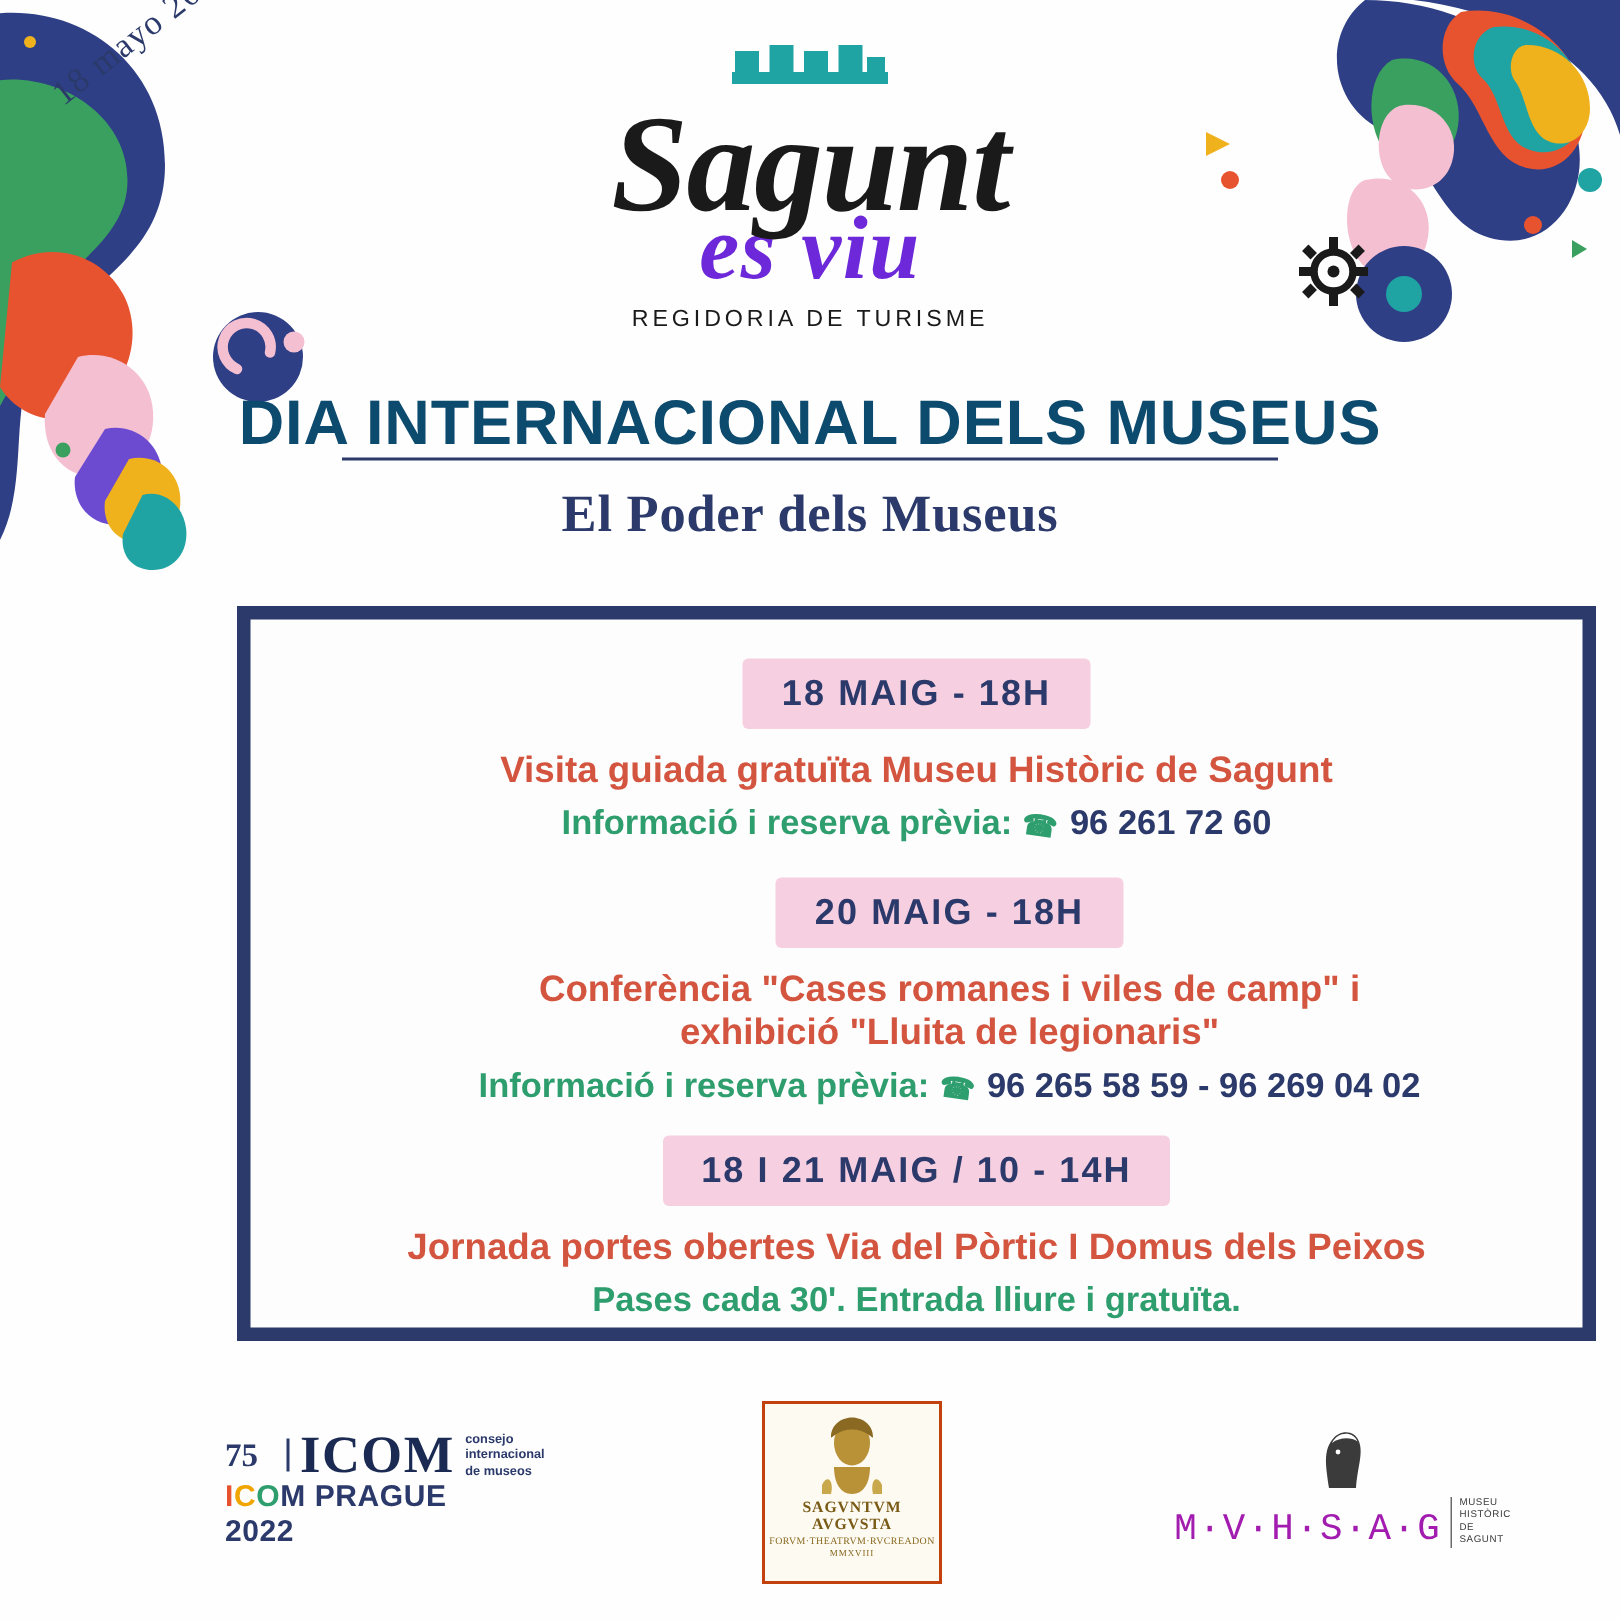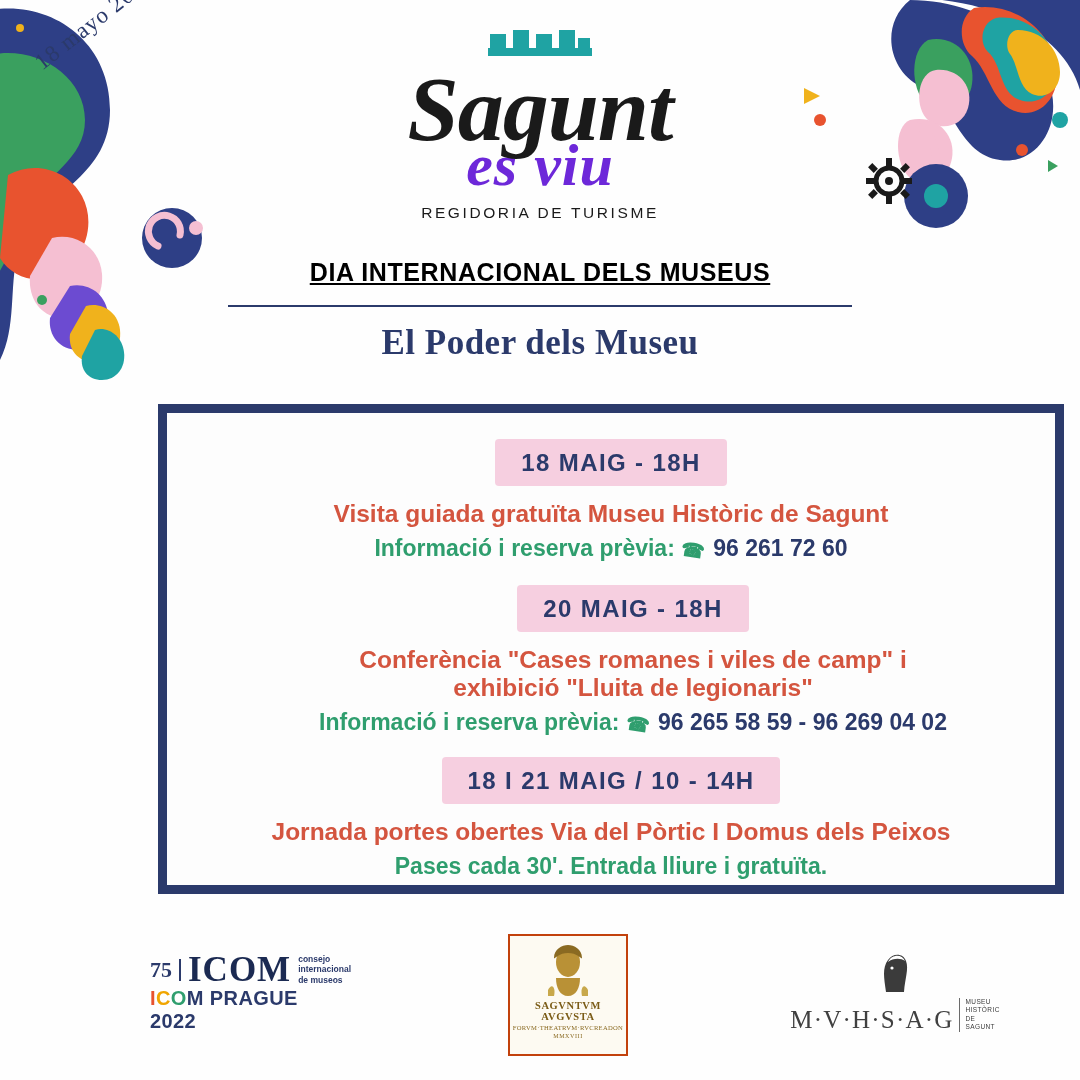--- a/index.html
+++ b/index.html
@@ -105,26 +105,25 @@
     height: 46px;
   }
 
   
   .title-main {
     position: absolute;
     top: 258px;
     left: 0;
     right: 0;
     text-align: center;
-    font-size: 25px;
+    font-size: 42px;
     font-weight: 700;
     letter-spacing: 0.6px;
-    color: #000000;
-    font-family: "Liberation Sans", sans-serif;
-    text-decoration: underline;
+    color: #0c4a6e;
+    font-family: "Liberation Sans", sans-serif;
   }
   .title-rule {
     position: absolute;
     top: 305px;
     left: 228px;
     width: 624px;
     height: 2px;
     background: #2b3a6b;
   }
   .title-sub {
@@ -216,21 +215,21 @@
     display: flex;
     align-items: center;
     gap: 7px;
   }
   .icom-75 {
     font-family: "Liberation Serif", serif;
     font-weight: 700;
     font-size: 22px;
     color: #2b3a6b;
     border-right: 2px solid #2b3a6b;
-    padding-right: 7px;
+    padding-right: 19px;
     line-height: 1;
   }
   .icom-word {
     font-family: "Liberation Serif", serif;
     font-weight: 700;
     font-size: 35px;
     letter-spacing: 1px;
     color: #1b2a52;
     line-height: 1;
   }
@@ -306,24 +305,24 @@
     margin: 0 auto 4px;
     display: block;
   }
   .mv-row {
     display: flex;
     align-items: flex-end;
     justify-content: center;
     gap: 6px;
   }
   .mv-letters {
-    font-family: Liberation Serif, serif;
+    font-family: Liberation Mono, monospace;
     font-size: 25px;
     letter-spacing: 1.2px;
-    color: #404040;
+    color: #a21caf;
     line-height: 1;
   }
   .mv-side {
     border-left: 1px solid #6b6b6b;
     padding-left: 5px;
     font-size: 6.5px;
     line-height: 1.3;
     color: #3b3b3b;
     letter-spacing: 0.4px;
     font-family: "Liberation Sans", sans-serif;
@@ -394,21 +393,21 @@
         <rect x="4" y="6" width="6" height="8" transform="rotate(-45 7 10)"></rect>
         <rect x="36" y="6" width="6" height="8" transform="rotate(45 39 10)"></rect>
         <rect x="4" y="32" width="6" height="8" transform="rotate(45 7 36)"></rect>
         <rect x="36" y="32" width="6" height="8" transform="rotate(-45 39 36)"></rect>
       </g>
     </svg>
   </div>
 
   <div class="title-main">DIA INTERNACIONAL DELS MUSEUS</div>
   <div class="title-rule"></div>
-  <div class="title-sub">El Poder dels Museu</div>
+  <div class="title-sub">El Poder dels Museus</div>
 
   <div class="info-box">
     <div class="sessions">
 
       <div class="session s1">
         <div class="chip">18 MAIG - 18H</div>
         <div class="line-red">Visita guiada gratuïta  Museu Històric de Sagunt</div>
         <div class="line-green">
           <span>Informació i reserva prèvia:</span>
           <span class="phone-ico">☎</span>

